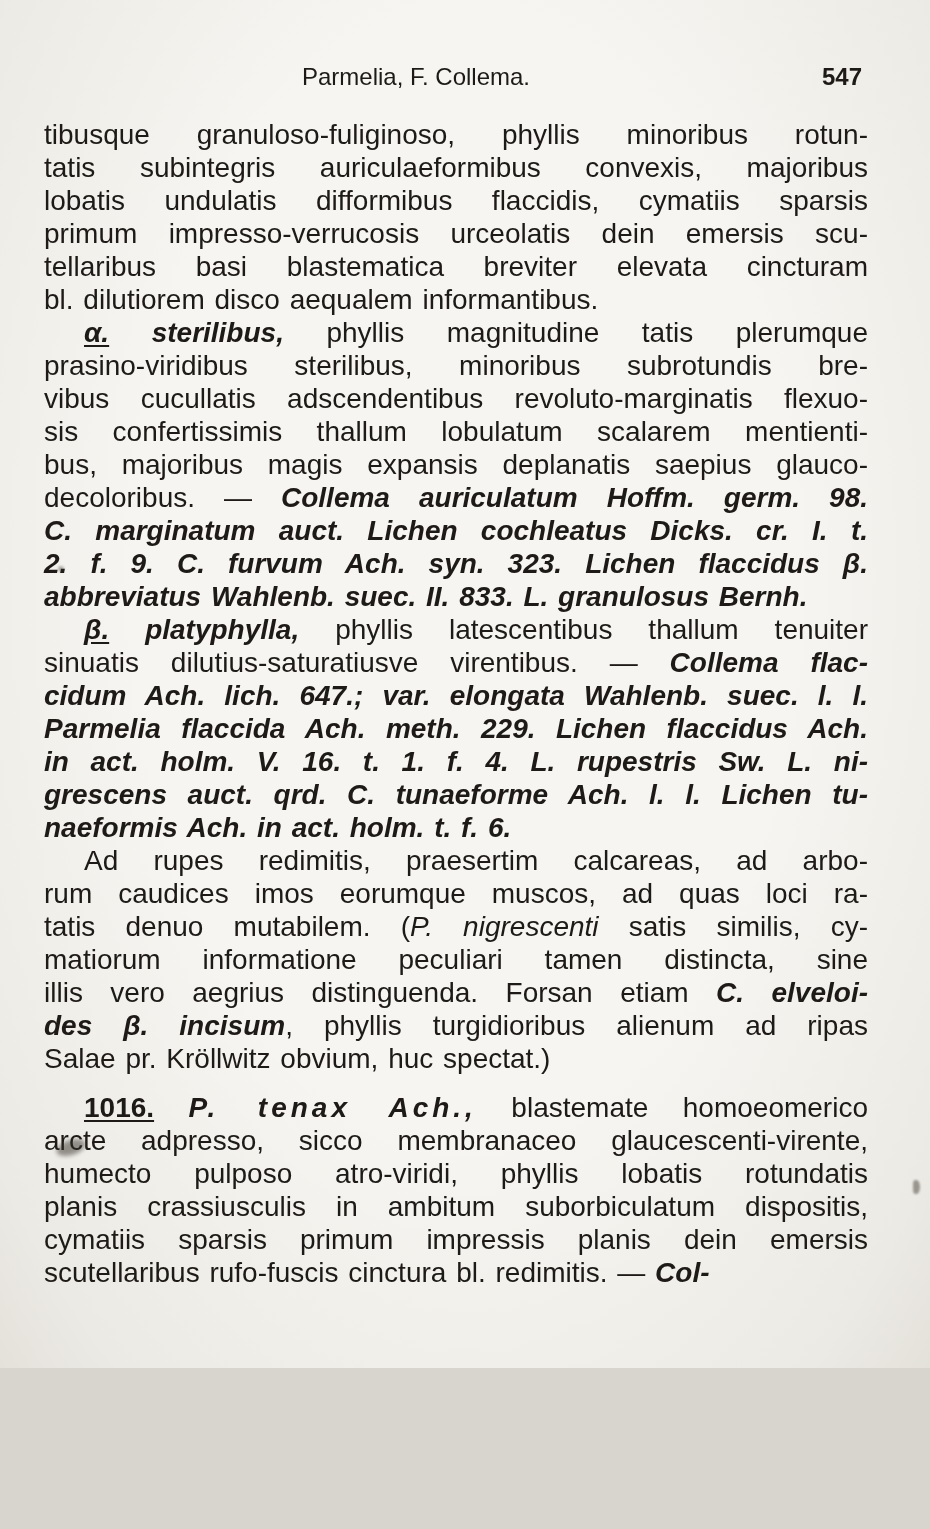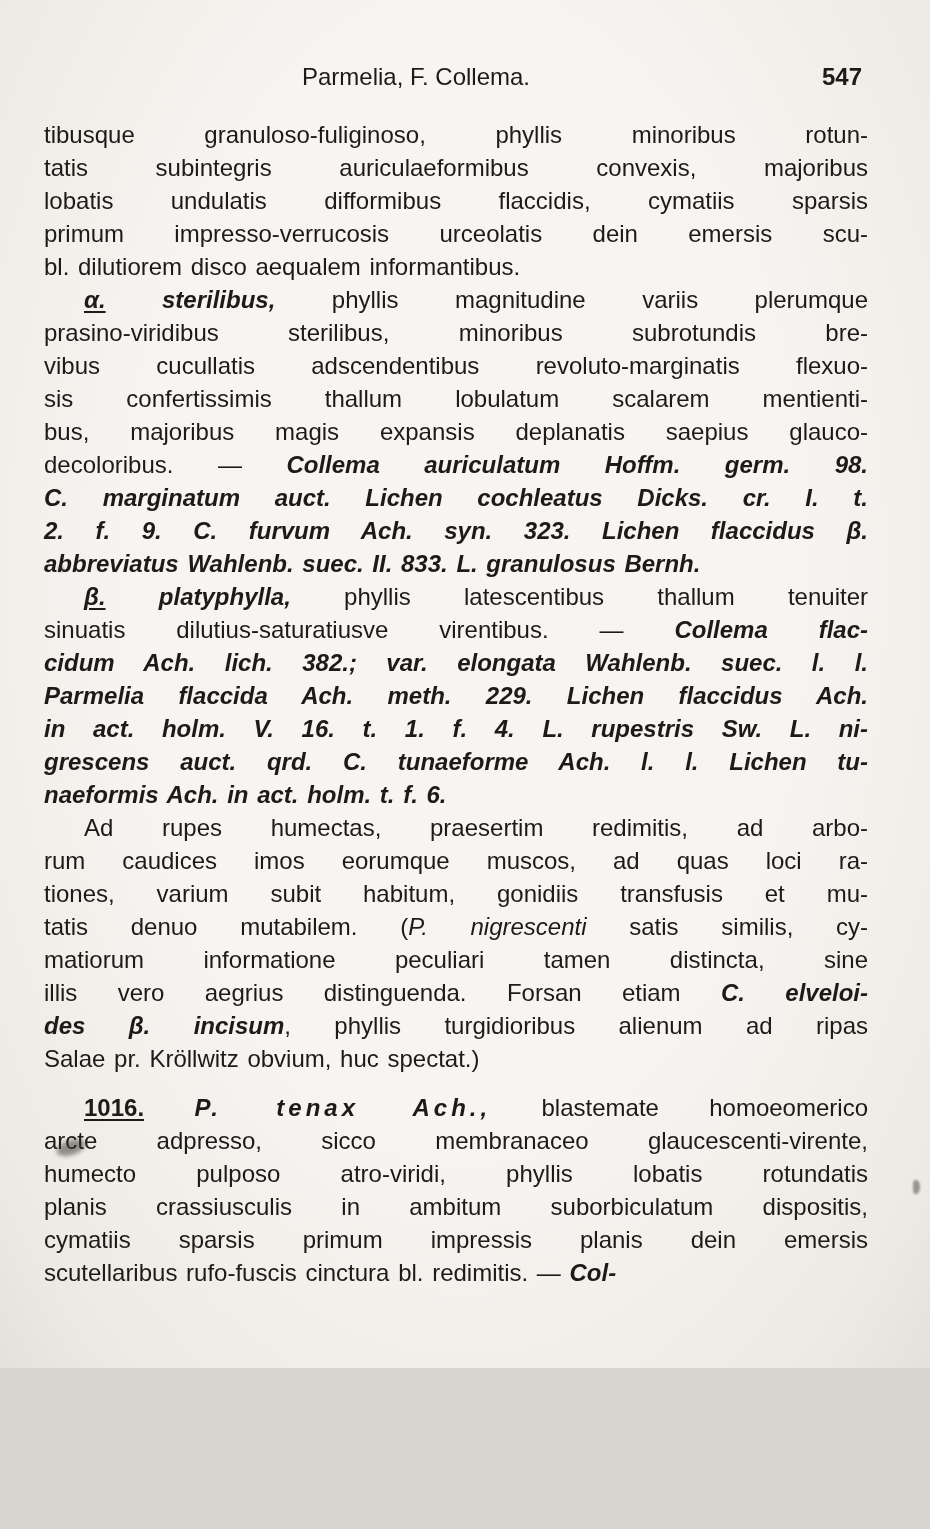--- a/index.html
+++ b/index.html
@@ -31,21 +31,21 @@
     text-align: center;
     margin-right: 80px;
   }
   .running-header .pagenum {
     position: absolute;
     right: 6px;
     top: 0;
     font-weight: bold;
   }
   .page-body {
-    font-size: 24px;
+    font-size: 28px;
     word-spacing: 2px;
   }
   .para { margin: 0; }
   .para.gap { margin-top: 16px; }
   .para.indent .line:first-child { text-indent: 40px; }
   .line {
     line-height: 33px;
     text-align: justify;
     text-align-last: justify;
     white-space: normal;
@@ -74,46 +74,46 @@
     <span class="title">Parmelia, F. Collema.</span>
     <span class="pagenum">547</span>
   </div>
 
   <div class="page-body">
       <div class="para">
         <div class="line"><span>tibusque granuloso-fuliginoso, phyllis minoribus rotun-</span></div>
         <div class="line"><span>tatis subintegris auriculaeformibus convexis, majoribus</span></div>
         <div class="line"><span>lobatis undulatis difformibus flaccidis, cymatiis sparsis</span></div>
         <div class="line"><span>primum impresso-verrucosis urceolatis dein emersis scu-</span></div>
+        <div class="line"><span>tellaribus basi blastematica breviter elevata cincturam</span></div>
         <div class="line last"><span>bl. dilutiorem disco aequalem informantibus.</span></div>
       </div>
       <div class="para indent">
-        <div class="line"><span class="it bd ul">α.</span><span class="it bd"> sterilibus,</span><span> phyllis magnitudine variis plerumque</span></div>
+        <div class="line"><span class="it bd ul">α.</span><span class="it bd"> sterilibus,</span><span> phyllis magnitudine tatis plerumque</span></div>
         <div class="line"><span>prasino-viridibus sterilibus, minoribus subrotundis bre-</span></div>
         <div class="line"><span>vibus cucullatis adscendentibus revoluto-marginatis flexuo-</span></div>
         <div class="line"><span>sis confertissimis thallum lobulatum scalarem mentienti-</span></div>
         <div class="line"><span>bus, majoribus magis expansis deplanatis saepius glauco-</span></div>
         <div class="line"><span>decoloribus. — </span><span class="it bd">Collema auriculatum Hoffm. germ. 98.</span></div>
         <div class="line"><span class="it bd">C. marginatum auct. Lichen cochleatus Dicks. cr. I. t.</span></div>
         <div class="line"><span class="it bd">2. f. 9. C. furvum Ach. syn. 323. Lichen flaccidus β.</span></div>
         <div class="line last"><span class="it bd">abbreviatus Wahlenb. suec. II. 833. L. granulosus Bernh.</span></div>
       </div>
       <div class="para indent">
         <div class="line"><span class="it bd ul">β.</span><span class="it bd"> platyphylla,</span><span> phyllis latescentibus thallum tenuiter</span></div>
         <div class="line"><span>sinuatis dilutius-saturatiusve virentibus. — </span><span class="it bd">Collema flac-</span></div>
-        <div class="line"><span class="it bd">cidum Ach. lich. 382.; var. elongata Wahlenb. suec. l. l.</span></div>
+        <div class="line"><span class="it bd">cidum Ach. lich. 647.; var. elongata Wahlenb. suec. l. l.</span></div>
         <div class="line"><span class="it bd">Parmelia flaccida Ach. meth. 229. Lichen flaccidus Ach.</span></div>
         <div class="line"><span class="it bd">in act. holm. V. 16. t. 1. f. 4. L. rupestris Sw. L. ni-</span></div>
         <div class="line"><span class="it bd">grescens auct. qrd. C. tunaeforme Ach. l. l. Lichen tu-</span></div>
         <div class="line last"><span class="it bd">naeformis Ach. in act. holm. t. f. 6.</span></div>
       </div>
       <div class="para indent">
-        <div class="line"><span>Ad rupes humectas, praesertim redimitis, ad arbo-</span></div>
+        <div class="line"><span>Ad rupes redimitis, praesertim calcareas, ad arbo-</span></div>
         <div class="line"><span>rum caudices imos eorumque muscos, ad quas loci ra-</span></div>
-        <div class="line"><span>tiones, varium subit habitum, gonidiis transfusis et mu-</span></div>
         <div class="line"><span>tatis denuo mutabilem. (</span><span class="it">P. nigrescenti</span><span> satis similis, cy-</span></div>
         <div class="line"><span>matiorum informatione peculiari tamen distincta, sine</span></div>
         <div class="line"><span>illis vero aegrius distinguenda. Forsan etiam </span><span class="it bd">C. elveloi-</span></div>
         <div class="line"><span class="it bd">des β. incisum</span><span>, phyllis turgidioribus alienum ad ripas</span></div>
         <div class="line last"><span>Salae pr. Kröllwitz obvium, huc spectat.)</span></div>
       </div>
       <div class="para indent gap">
         <div class="line"><span class="bd ul">1016.</span><span> </span><span class="it bd sp">P. tenax Ach.,</span><span> blastemate homoeomerico</span></div>
         <div class="line"><span>arcte adpresso, sicco membranaceo glaucescenti-virente,</span></div>
         <div class="line"><span>humecto pulposo atro-viridi, phyllis lobatis rotundatis</span></div>

